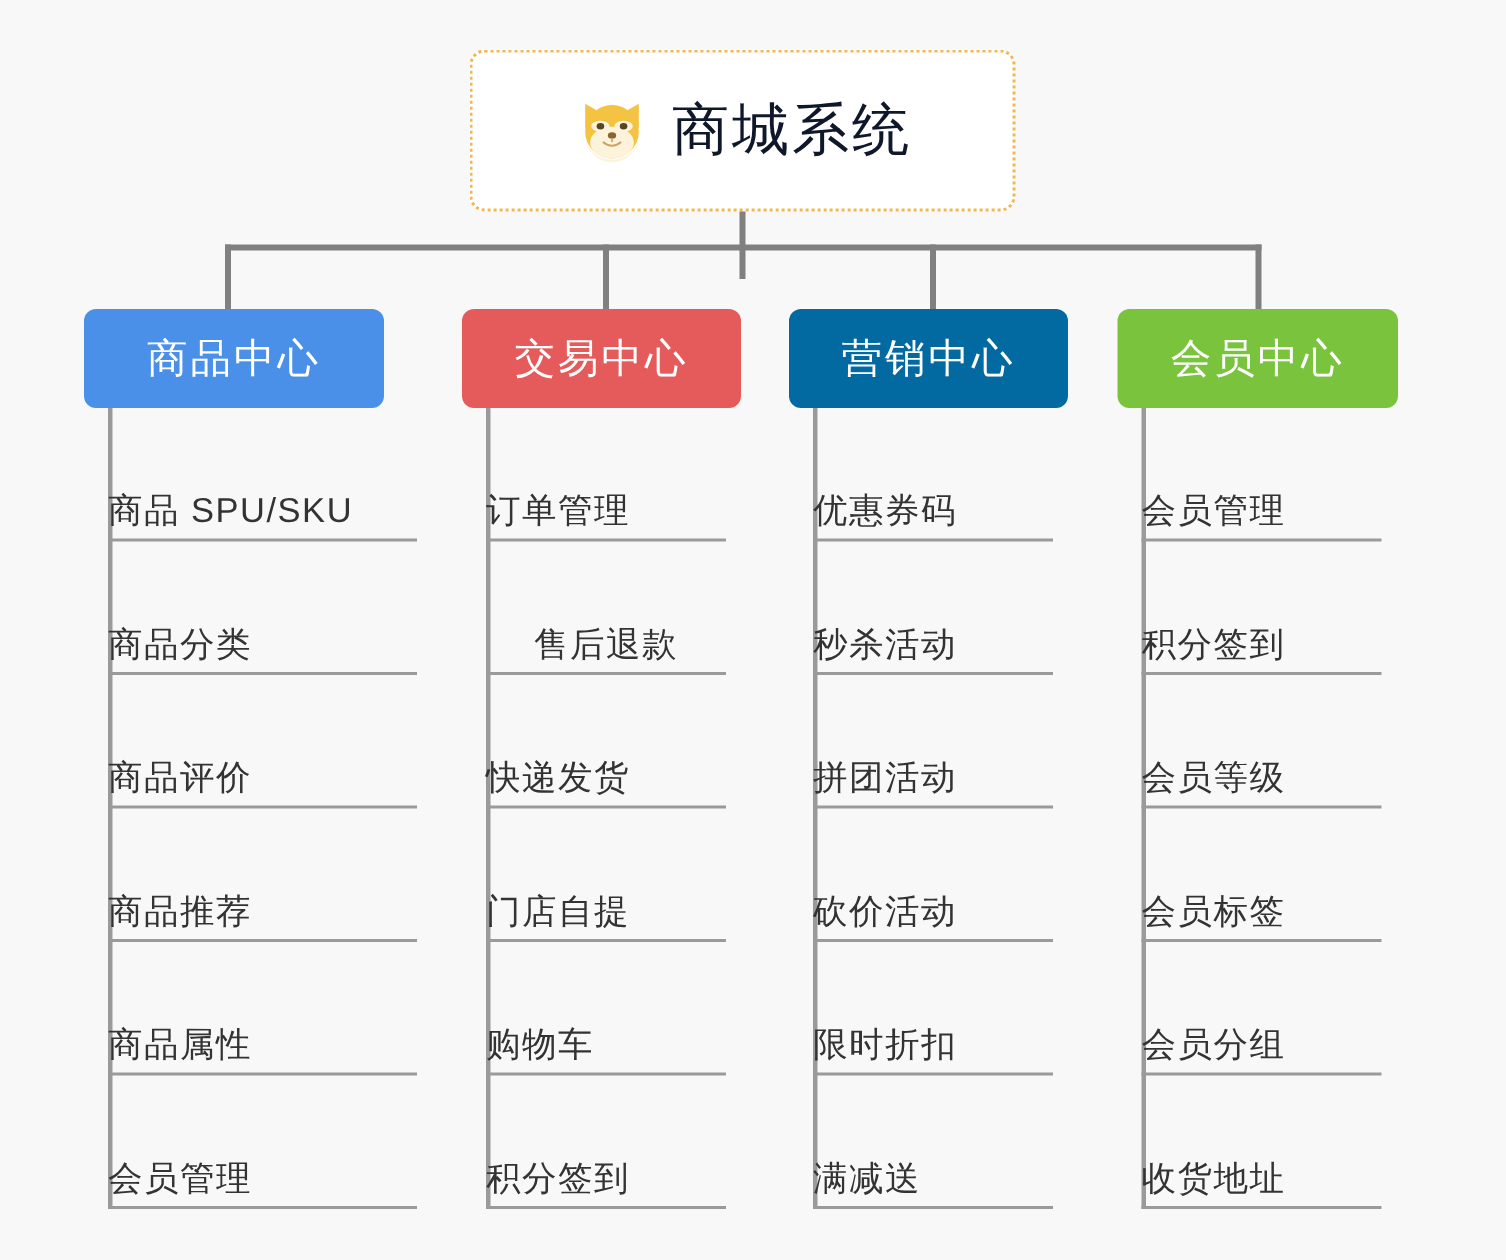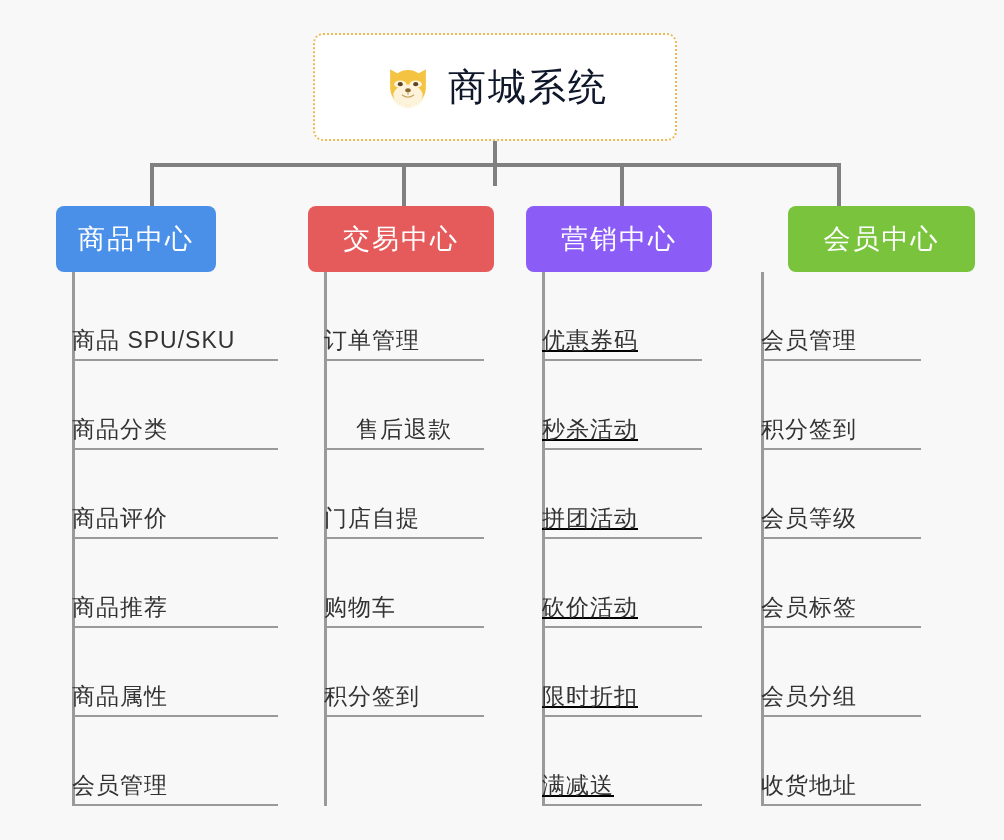--- a/index.html
+++ b/index.html
@@ -121,30 +121,30 @@
     font-size: 23px;
     color: #333333;
     letter-spacing: 1px;
     white-space: nowrap;
     line-height: 1.1;
     padding-bottom: 2px;
   }
 
   
   .col-0 { left: 56px; }
-  .col-0 .cat-box { width: 160px; }
+  .col-0 .cat-box { width: 200px; }
   .col-0 .leaf-list { width: 206px; }
 
   .col-1 { left: 308px; }
   .col-1 .cat-box { width: 186px; }
   .col-1 .leaf-list { width: 160px; }
 
   .col-2 { left: 526px; }
   .col-2 .cat-box { width: 186px; }
-  .col-2 .leaf-list { width: 160px; text-decoration: underline; }
+  .col-2 .leaf-list { width: 160px; }
 
   .col-3 { left: 745px; }
   .col-3 .cat-box { width: 187px; }
   .col-3 .leaf-list { width: 160px; }
 </style>
 </head>
 <body style="background: rgb(248, 248, 248);">
 
 <div id="mindmap">
 
@@ -214,33 +214,36 @@
     </div>
     <div class="leaf-list">
       <div class="leaf-spine" style="background: rgb(154, 154, 154); height: 534px;"></div>
       <div class="leaf-item" style="border-bottom-color: rgb(154, 154, 154);">
           <span class="leaf-label">订单管理</span>
         </div>
       <div class="leaf-item" style="border-bottom-color: rgb(154, 154, 154); padding-left: 32px;">
           <span class="leaf-label">售后退款</span>
         </div>
       <div class="leaf-item" style="border-bottom-color: rgb(154, 154, 154);">
+          <span class="leaf-label">快递发货</span>
+        </div>
+      <div class="leaf-item" style="border-bottom-color: rgb(154, 154, 154);">
           <span class="leaf-label">门店自提</span>
         </div>
       <div class="leaf-item" style="border-bottom-color: rgb(154, 154, 154);">
           <span class="leaf-label">购物车</span>
         </div>
       <div class="leaf-item" style="border-bottom-color: rgb(154, 154, 154);">
           <span class="leaf-label">积分签到</span>
         </div>
     </div>
   </div>
 
   <div class="column col-2">
-    <div class="cat-box" style="background: #8b5cf6;">
+    <div class="cat-box" style="background: #0369a1;">
       <span>营销中心</span>
     </div>
     <div class="leaf-list">
       <div class="leaf-spine" style="background: rgb(154, 154, 154); height: 534px;"></div>
       <div class="leaf-item" style="border-bottom-color: rgb(154, 154, 154);">
           <span class="leaf-label">优惠券码</span>
         </div>
       <div class="leaf-item" style="border-bottom-color: rgb(154, 154, 154);">
           <span class="leaf-label">秒杀活动</span>
         </div>
@@ -253,21 +256,21 @@
       <div class="leaf-item" style="border-bottom-color: rgb(154, 154, 154);">
           <span class="leaf-label">限时折扣</span>
         </div>
       <div class="leaf-item" style="border-bottom-color: rgb(154, 154, 154);">
           <span class="leaf-label">满减送</span>
         </div>
     </div>
   </div>
 
   <div class="column col-3">
-    <div class="cat-box" style="background: rgb(121, 196, 60); margin-left: 43px;">
+    <div class="cat-box" style="background: rgb(121, 196, 60);">
       <span>会员中心</span>
     </div>
     <div class="leaf-list">
       <div class="leaf-spine" style="background: rgb(154, 154, 154); height: 534px;"></div>
       <div class="leaf-item" style="border-bottom-color: rgb(154, 154, 154);">
           <span class="leaf-label">会员管理</span>
         </div>
       <div class="leaf-item" style="border-bottom-color: rgb(154, 154, 154);">
           <span class="leaf-label">积分签到</span>
         </div>

